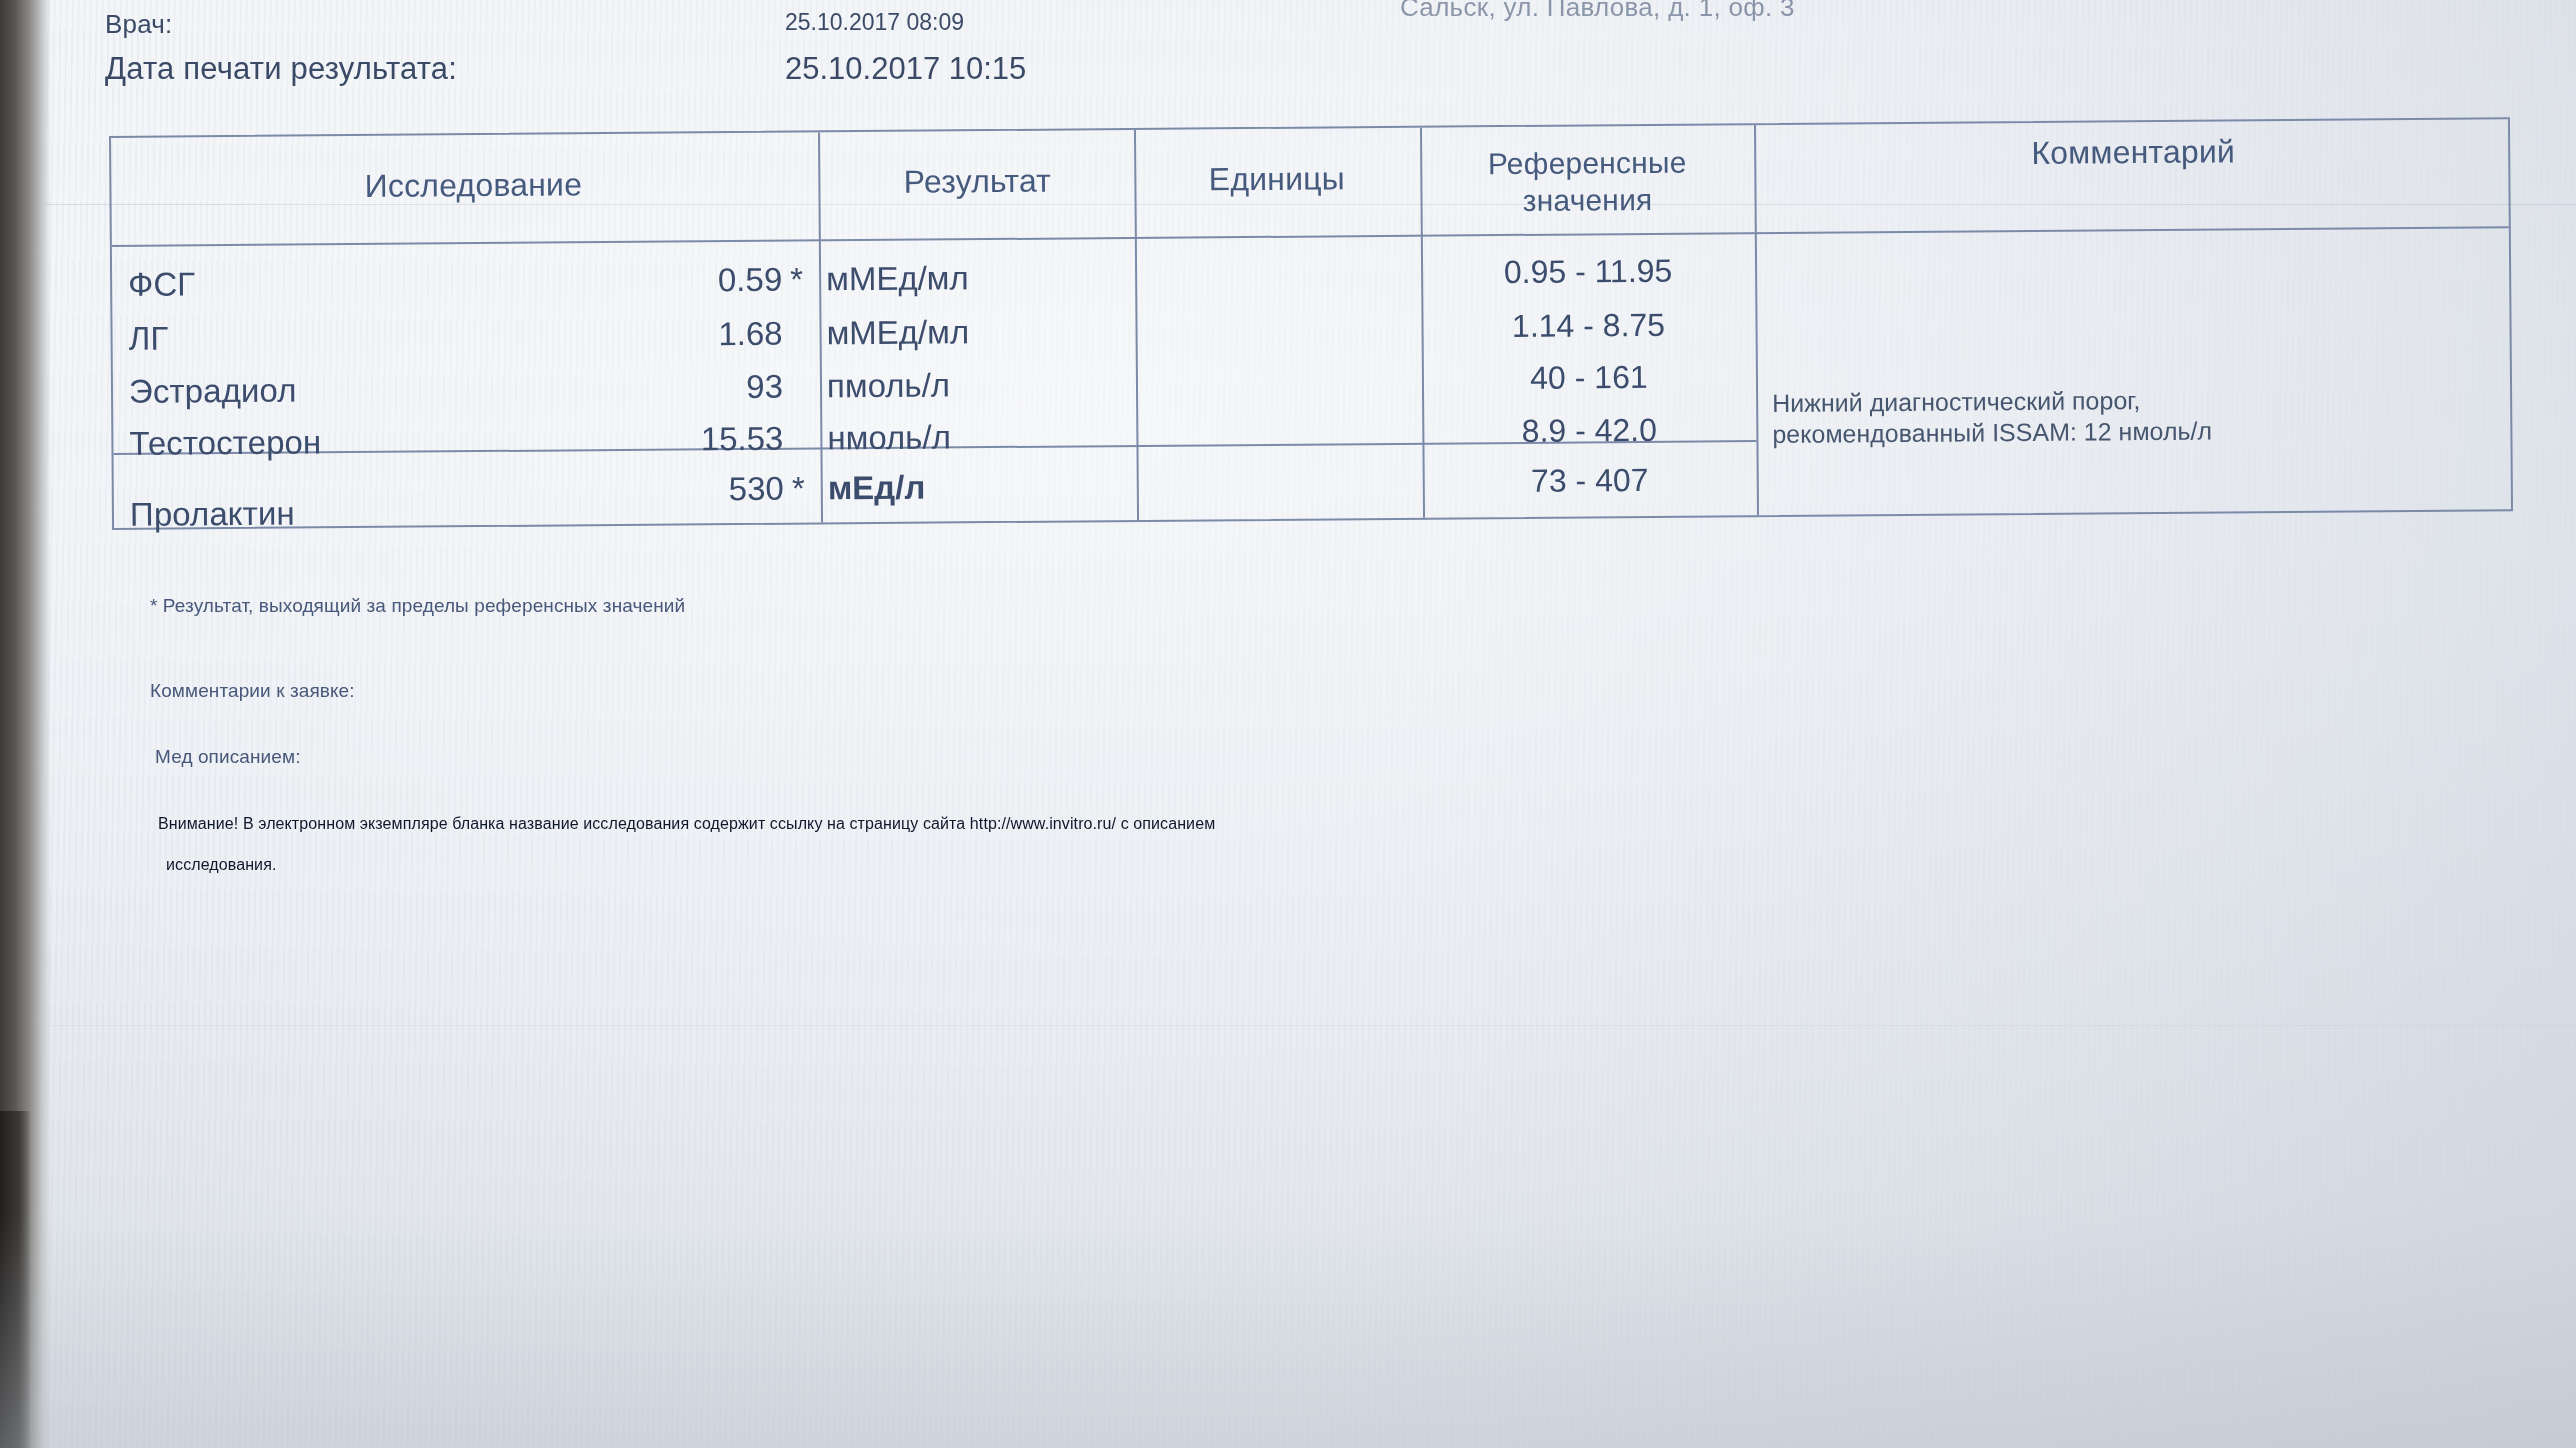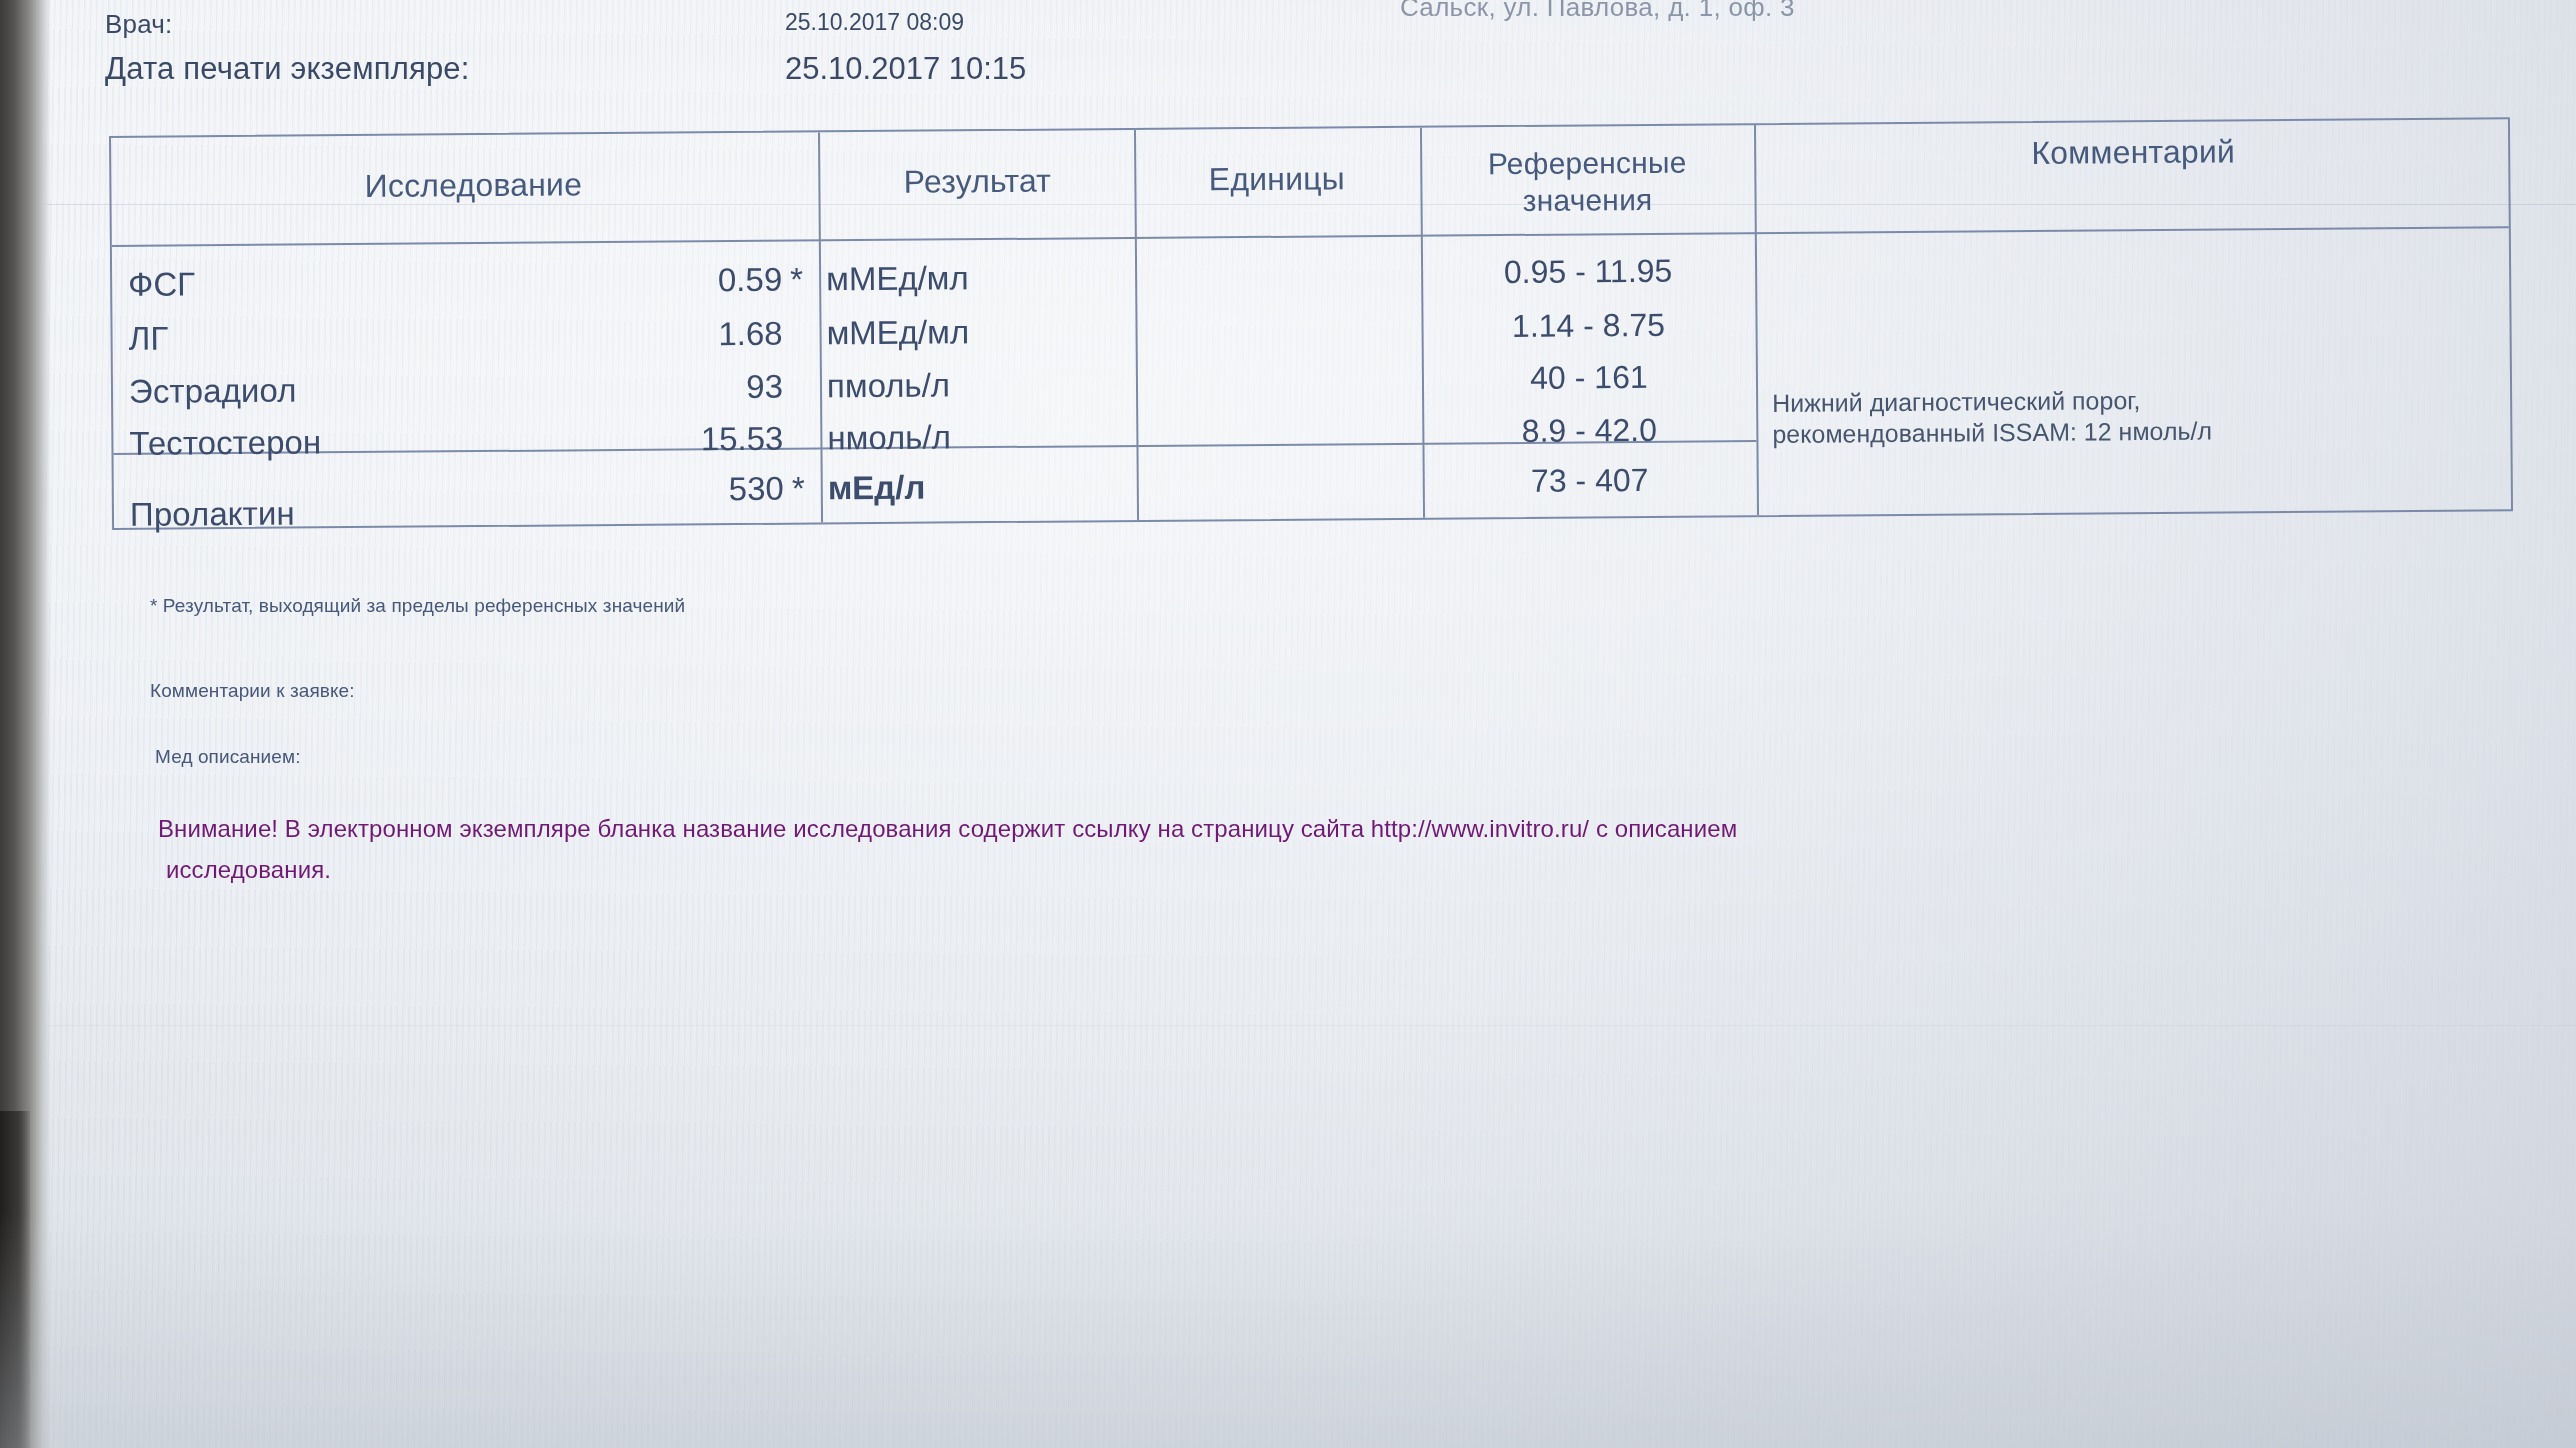--- a/index.html
+++ b/index.html
@@ -117,40 +117,40 @@
 
   .cellname  { position: absolute; font-size: 33px; color: #3c4c6c; letter-spacing: 0.1px;}
   .cellres   { position: absolute; font-size: 33px; color: #3c4c6c; text-align: right; }
   .cellstar  { position: absolute; font-size: 33px; color: #3c4c6c; }
   .cellunit  { position: absolute; font-size: 33px; color: #3c4c6c; }
   .cellref   { position: absolute; font-size: 32px; color: #3c4c6c; text-align: center; }
   .cellcom   { position: absolute; font-size: 25px; color: #46566f; line-height: 1.22; }
 
   
   .note      { position: absolute; font-size: 19px; color: #47587a; letter-spacing: 0.1px; }
-  .note-sm   { position: absolute; font-size: 24px; color: #701a75; letter-spacing: 0.1px; }
+  .note-sm   { position: absolute; font-size: 16px; color: #0f172a; letter-spacing: 0.1px; }
 </style>
 </head>
 <body>
 
 <div id="paper"></div>
 <div class="crease" style="top:204px;"></div>
 <div class="crease" style="top:1025px; opacity:.35;"></div>
 <div id="vignette"></div>
 <div id="left-edge"></div>
 <div id="left-edge-dark"></div>
 <div id="bottom-shade"></div>
 
 <div id="sheet">
 
   <div class="txt addr-cut">Сальск, ул. Павлова, д. 1, оф. 3</div>
 
   <div class="txt lbl-doctor">Врач:</div>
   <div class="txt val-doctor">25.10.2017 08:09</div>
-  <div class="txt lbl-print">Дата печати экземпляре:</div>
+  <div class="txt lbl-print">Дата печати результата:</div>
   <div class="txt val-print">25.10.2017 10:15</div>
 
   <div id="table">
 
     <div class="vline" style="left:707px;"></div>
     <div class="vline" style="left:1023px;"></div>
     <div class="vline" style="left:1309px;"></div>
     <div class="vline" style="left:1643px;"></div>
 
     <div class="hline" style="top:107px;"></div>

